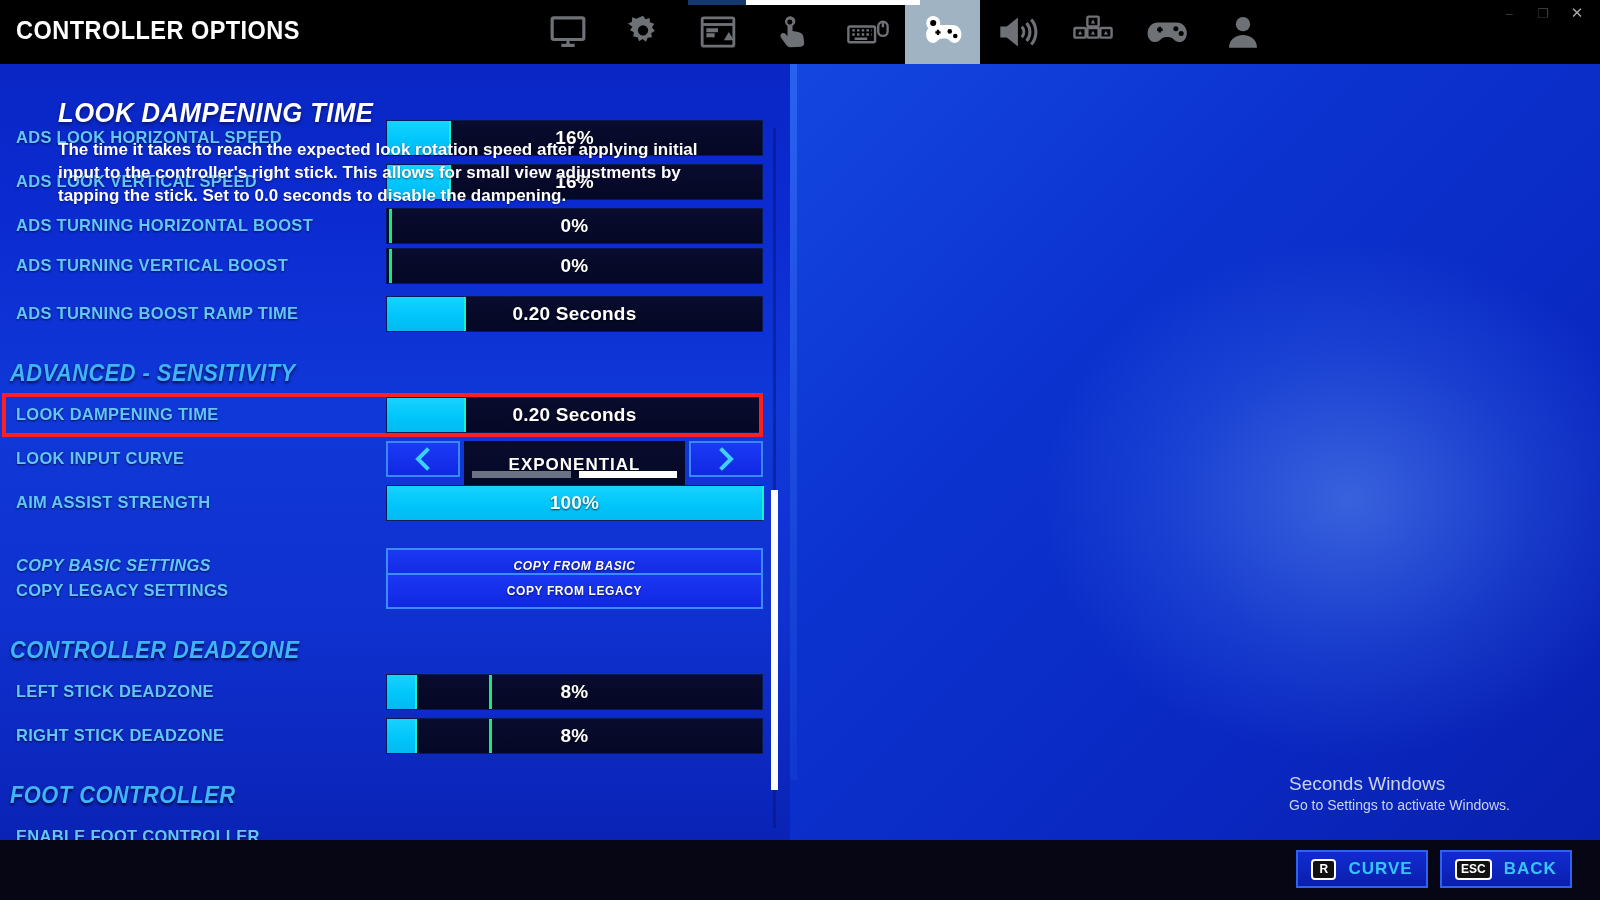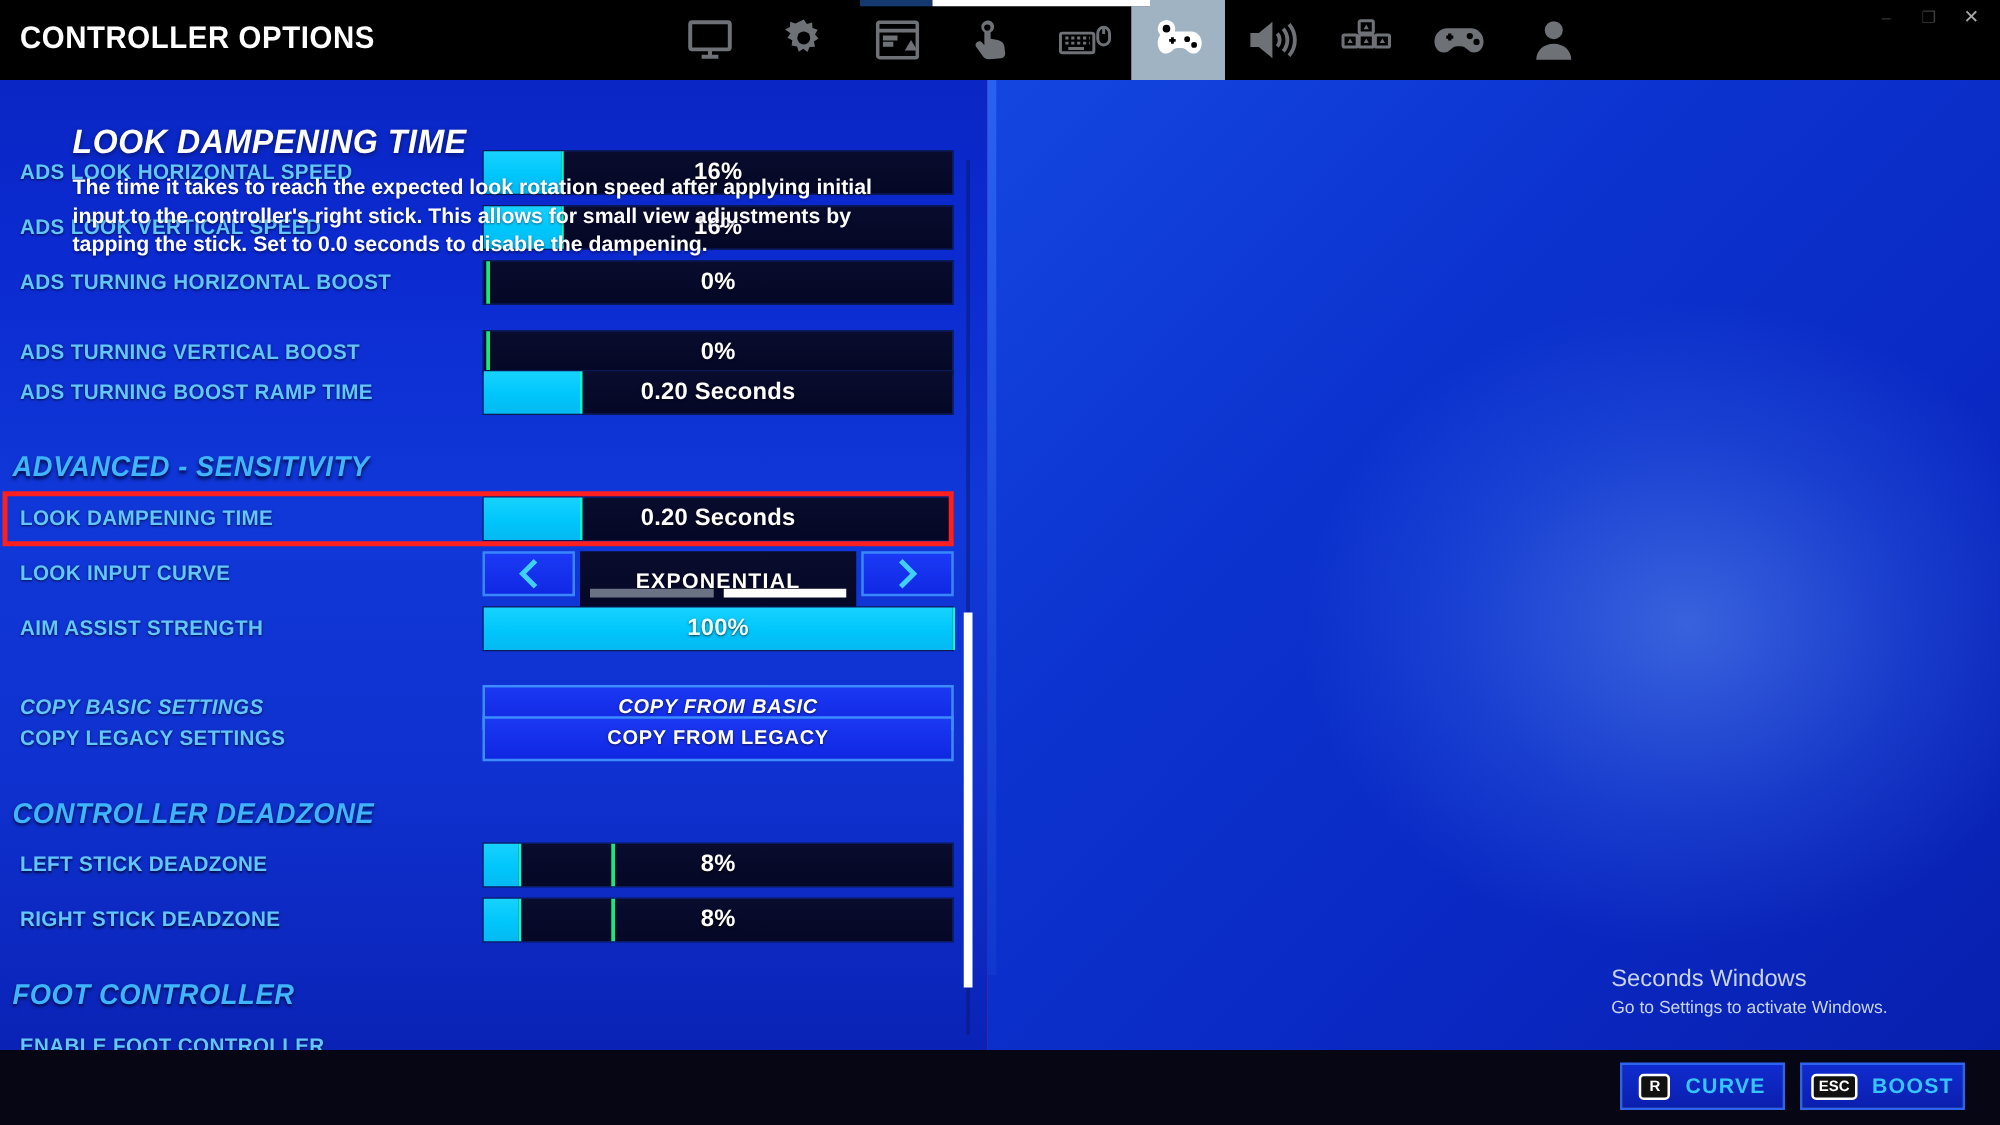--- a/index.html
+++ b/index.html
@@ -1,19 +1,19 @@
 <!DOCTYPE html>
 <html><head>
 <meta charset="utf-8">
 <style>
   * { margin:0; padding:0; box-sizing:border-box; }
   html,body { width:1600px; height:900px; overflow:hidden; background:#000; }
   body { font-family:"Liberation Sans", sans-serif; }
 
-  #app { position:relative; width:1600px; height:900px; background:#be185d; overflow:hidden; }
+  #app { position:relative; width:1600px; height:900px; background:#0c4a6e; overflow:hidden; }
 
   
   .loadstrip { position:absolute; top:0; left:688px; width:232px; height:5px; background:#0b0d18; z-index:60; }
   .loadstrip .seg-dark { position:absolute; left:0; top:0; width:58px; height:5px; background:#15386e; }
   .loadstrip .seg-light { position:absolute; left:58px; top:0; width:174px; height:5px; background:#ffffff; }
 
   
   .titlebar { position:absolute; top:0; left:0; width:1600px; height:64px; background:#000; z-index:50; }
   .app-title {
     position:absolute; left:16px; top:16px;
@@ -113,21 +113,21 @@
   .pager .seg.on { background:#ffffff; }
 
   
   .actionbtn {
     position:absolute; inset:0;
     background:linear-gradient(180deg,#1b38f2 0%,#1027e2 100%);
     border:2px solid #3d8cff;
     display:flex; align-items:center; justify-content:center;
   }
   .actionbtn span {
-    font-size:16px; font-weight:700; color:#ffffff; letter-spacing:.6px;
+    font-size:12px; font-weight:700; color:#ffffff; letter-spacing:.6px;
     text-shadow:0 1px 2px rgba(0,0,0,.6);
   }
 
   
   .section {
     position:absolute; left:10px; font-size:23px; font-weight:700; font-style:italic;
     color:#3fb4ff; letter-spacing:.5px;
     text-shadow:0 2px 3px rgba(0,0,30,.8);
     transform:scaleX(.95); transform-origin:left center;
   }
@@ -298,21 +298,21 @@
         </div>
         <div class="row" style="top: 146px;">
           <div class="label">ADS TURNING HORIZONTAL BOOST</div>
           <div class="ctrl">
             <div class="slider">
               <div class="tick" style="left: 2px;"></div>
               <div class="val">0%</div>
             </div>
           </div>
         </div>
-        <div class="row" style="top: 202px; padding-left: 40px;">
+        <div class="row" style="top: 186px; padding-left: 40px;">
           <div class="label">ADS TURNING VERTICAL BOOST</div>
           <div class="ctrl">
             <div class="slider">
               <div class="tick" style="left: 2px;"></div>
               <div class="val">0%</div>
             </div>
           </div>
         </div>
         <div class="row" style="top: 234px;">
           <div class="label">ADS TURNING BOOST RAMP TIME</div>
@@ -421,16 +421,16 @@
   </div>
 
   <div class="bottombar"></div>
 
   <div class="bbtn" id="btn-reset">
     <span class="key">R</span>
     <span class="btext">CURVE</span>
   </div>
   <div class="bbtn" id="btn-back">
     <span class="key">ESC</span>
-    <span class="btext">BOOST</span>
+    <span class="btext">BACK</span>
   </div>
 
 </div>
 
 </body></html>

